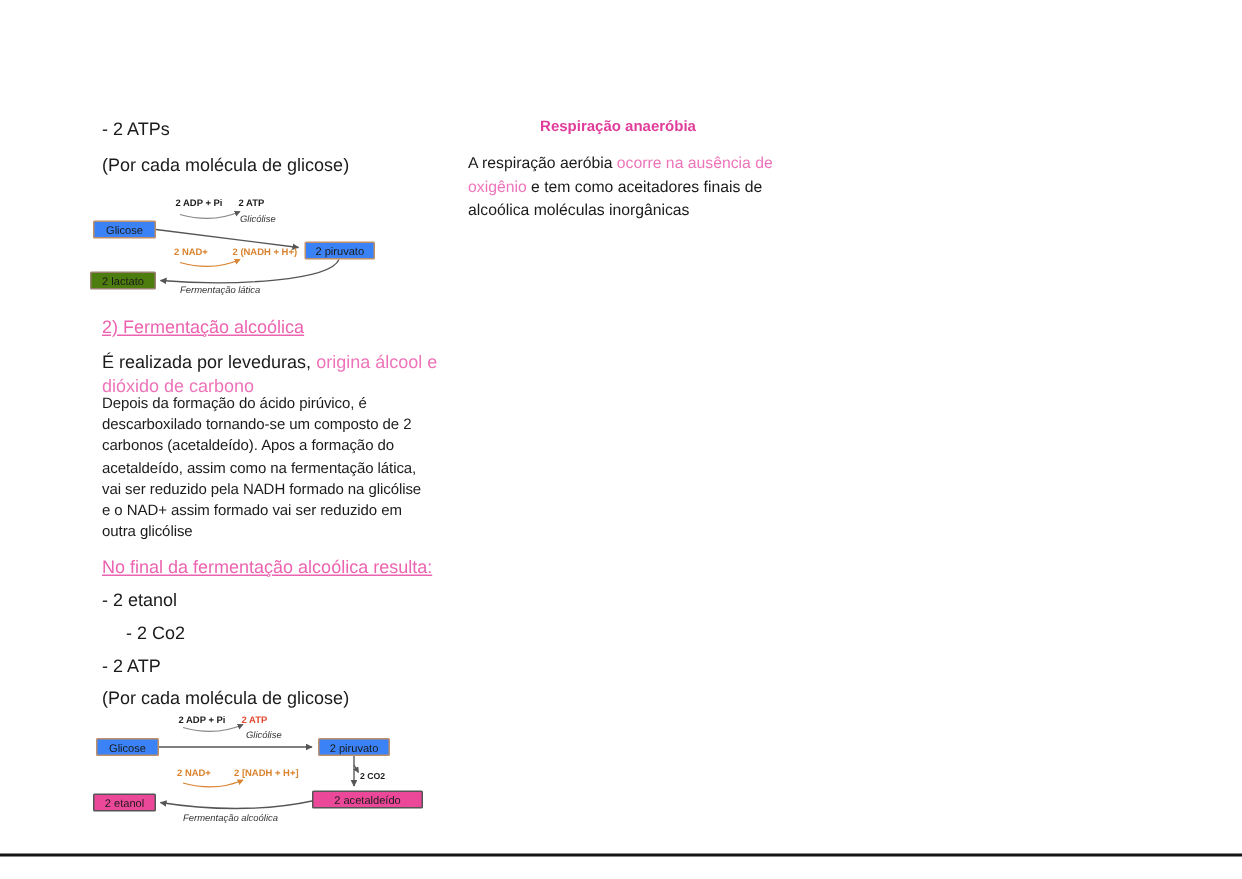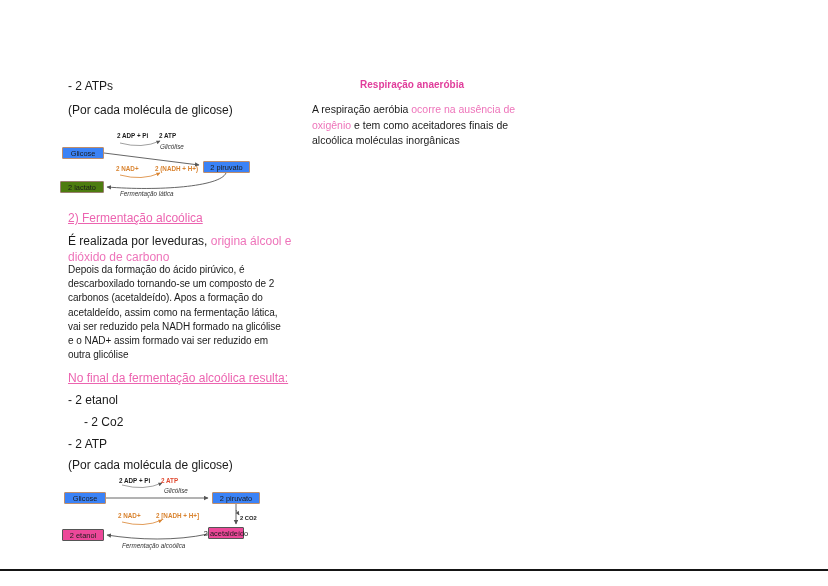--- a/index.html
+++ b/index.html
@@ -121,21 +121,21 @@
       <path d="M150,61 C118,68 80,67 49,62" fill="none" stroke="#555" stroke-width="0.9" marker-end="url(#ah-g2)"></path>
     </svg>
     <div class="dlabel bold" style="left:61px; top:4px;">2 ADP + Pi</div>
     <div class="dlabel redorange" style="left:103px; top:4px;">2 ATP</div>
     <div class="dlabel italic" style="left:106px; top:14px;">Glicólise</div>
     <div class="dbox" style="left:6px; top:19px; width:42px;">Glicose</div>
     <div class="dbox" style="left:154px; top:19px; width:48px;">2 piruvato</div>
     <div class="dlabel orange" style="left:60px; top:39px;">2 NAD+</div>
     <div class="dlabel orange" style="left:98px; top:39px;">2 [NADH + H+]</div>
     <div class="dlabel tiny" style="left:182px; top:42px;">2 CO2</div>
-    <div class="dbox white" style="left:150px; top:54px; width:36px;">2 acetaldeído</div>
+    <div class="dbox white" style="left:150px; top:54px; width:74px;">2 acetaldeído</div>
     <div class="dbox white" style="left:4px; top:56px; width:42px;">2 etanol</div>
     <div class="dlabel italic" style="left:64px; top:69px;">Fermentação alcoólica</div>
   </div>
 
   <div class="t pink-strong" style="left:312px; top:79px; width:200px; text-align:center; font-size:10px;">Respiração anaeróbia</div>
 
   <div class="rc-line" style="left:312px; top:103px;">
     <span>A respiração aeróbia </span><span class="pink-soft">ocorre na ausência de</span>
   </div>
   <div class="rc-line" style="left:312px; top:118.5px;">

